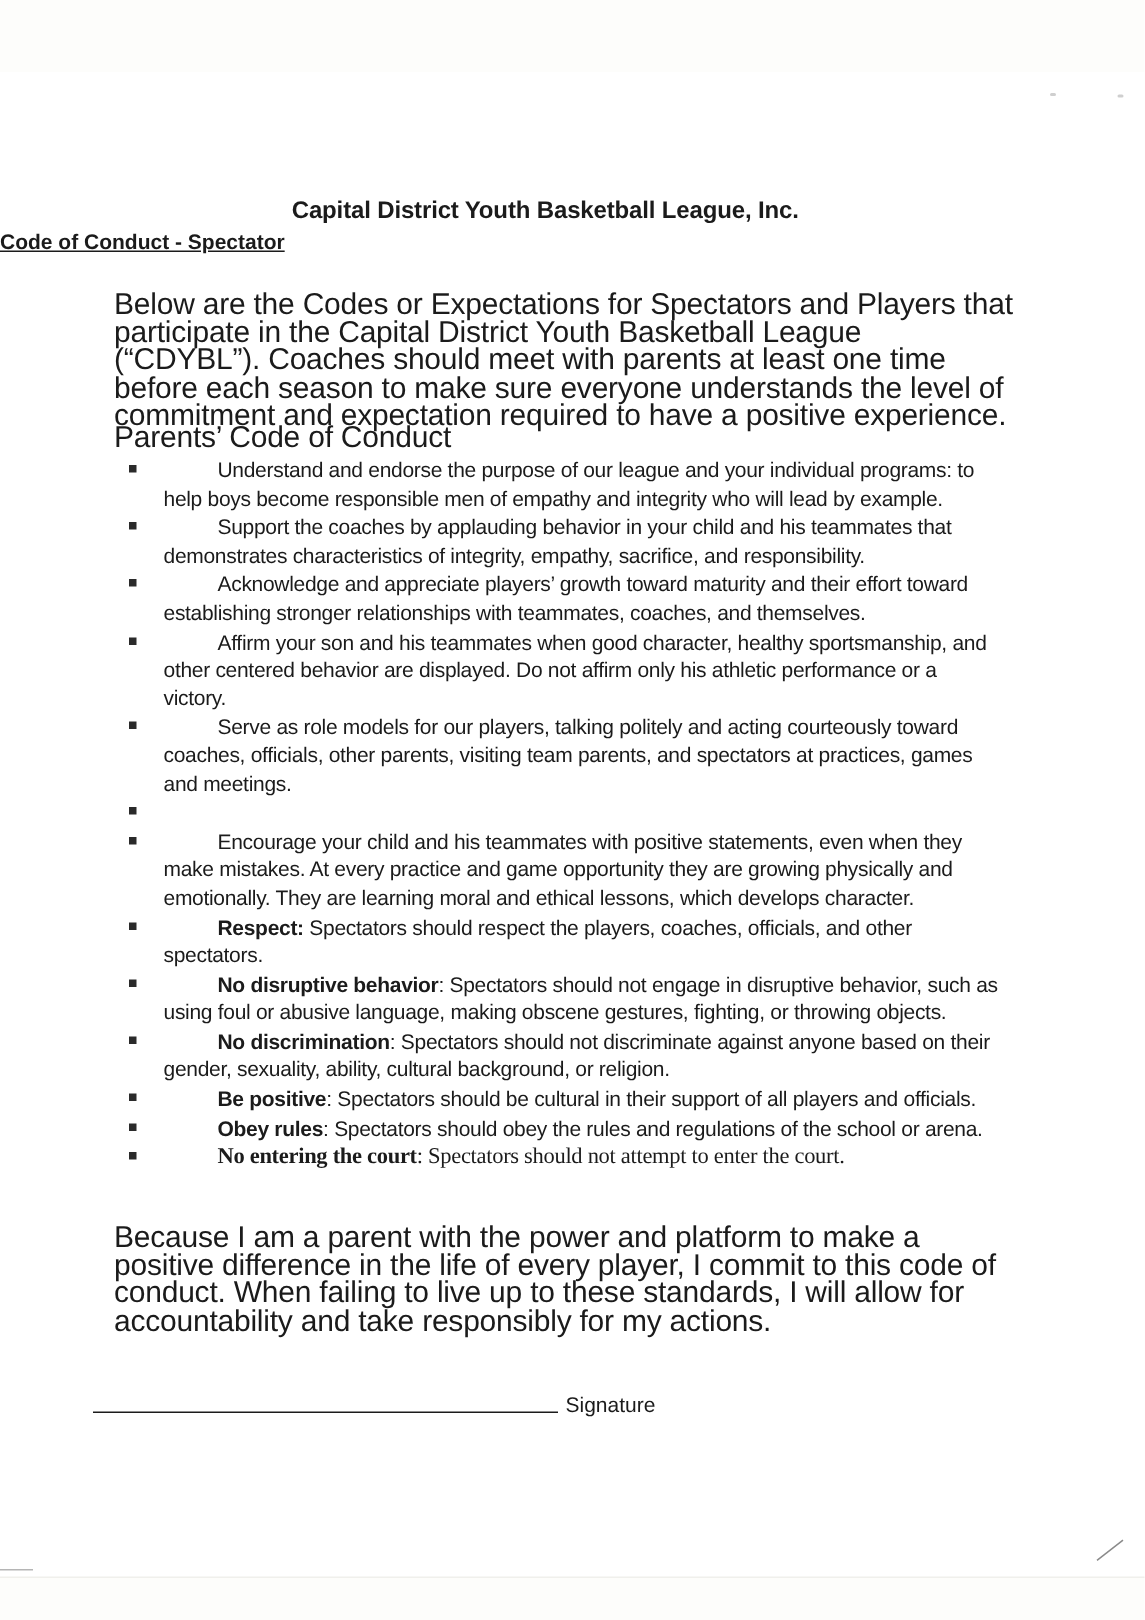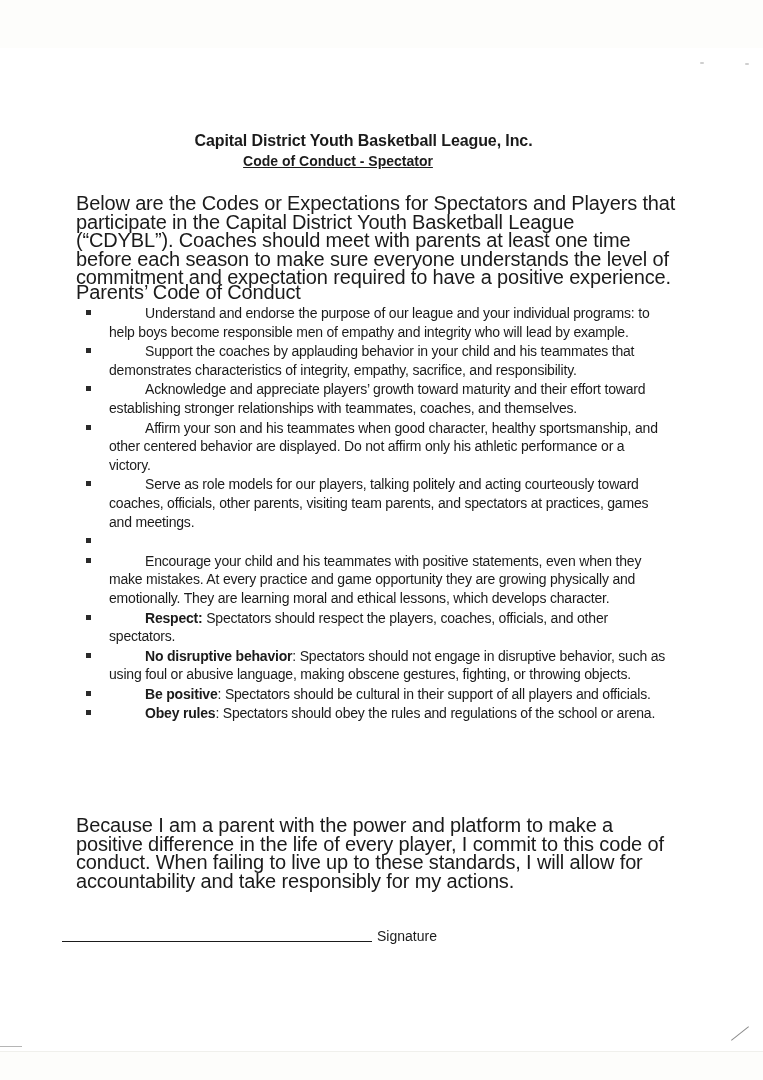--- a/index.html
+++ b/index.html
@@ -25,21 +25,21 @@
   }
   .left-edge {
     position:absolute; left:0; top:998px; width:22px; height:1px; background:#b5b5b5;
   }
   .title {
     position:absolute; left:0; width:727px; top:84px;
     text-align:center; font-weight:bold; font-size:16px; letter-spacing:-0.1px;
   }
   .subtitle {
     position:absolute; left:0; width:676px; top:105px;
-    text-align:center; font-weight:bold; font-size:14px; text-decoration:underline;
+    text-align:left; font-weight:bold; font-size:14px; text-decoration:underline;
   }
   .p {
     position:absolute; left:76px; width:600px; font-size:20px; line-height:18.5px;
     letter-spacing:-0.15px;
   }
   .intro { top:146px; }
   .heading { top:235px; }
   ul.items {
     position:absolute; left:86px; top:256px; width:580px; margin:0; padding:0; list-style:none;
     font-size:14px; line-height:18.6px; letter-spacing:-0.2px;
@@ -74,22 +74,24 @@
   <ul class="items">
     <li><span class="bullet"></span><b></b><span>Understand and endorse the purpose of our league and your individual programs: to help boys become responsible men of empathy and integrity who will lead by example.</span></li>
     <li><span class="bullet"></span><b></b><span>Support the coaches by applauding behavior in your child and his teammates that demonstrates characteristics of integrity, empathy, sacrifice, and responsibility.</span></li>
     <li><span class="bullet"></span><b></b><span>Acknowledge and appreciate players’ growth toward maturity and their effort toward establishing stronger relationships with teammates, coaches, and themselves.</span></li>
     <li><span class="bullet"></span><b></b><span>Affirm your son and his teammates when good character, healthy sportsmanship, and other centered behavior are displayed. Do not affirm only his athletic performance or a victory.</span></li>
     <li><span class="bullet"></span><b></b><span>Serve as role models for our players, talking politely and acting courteously toward coaches, officials, other parents, visiting team parents, and spectators at practices, games and meetings.</span></li>
     <li><span class="bullet"></span><b></b></li>
     <li><span class="bullet"></span><b></b><span>Encourage your child and his teammates with positive statements, even when they make mistakes. At every practice and game opportunity they are growing physically and emotionally. They are learning moral and ethical lessons, which develops character.</span></li>
     <li><span class="bullet"></span><b>Respect:</b><span> Spectators should respect the players, coaches, officials, and other spectators.</span></li>
     <li><span class="bullet"></span><b>No disruptive behavior</b><span>: Spectators should not engage in disruptive behavior, such as using foul or abusive language, making obscene gestures, fighting, or throwing objects.</span></li>
+    <li><span class="bullet"></span><b>No discrimination</b><span>: Spectators should not discriminate against anyone based on their gender, sexuality, ability, cultural background, or religion.</span></li>
     <li><span class="bullet"></span><b>Be positive</b><span>: Spectators should be cultural in their support of all players and officials.</span></li>
     <li><span class="bullet"></span><b>Obey rules</b><span>: Spectators should obey the rules and regulations of the school or arena.</span></li>
+    <li class="serif"><span class="bullet"></span><b>No entering the court</b><span>: Spectators should not attempt to enter the court.</span></li>
   </ul>
 
   <div class="p closing">Because I am a parent with the power and platform to make a positive difference in the life of every player, I commit to this code of conduct. When failing to live up to these standards, I will allow for accountability and take responsibly for my actions.</div>
 
   <div class="sig-line"></div>
   <div class="sig-label">Signature</div>
 
   <div class="corner-stroke"></div>
   <div class="left-edge"></div>
 </div>

